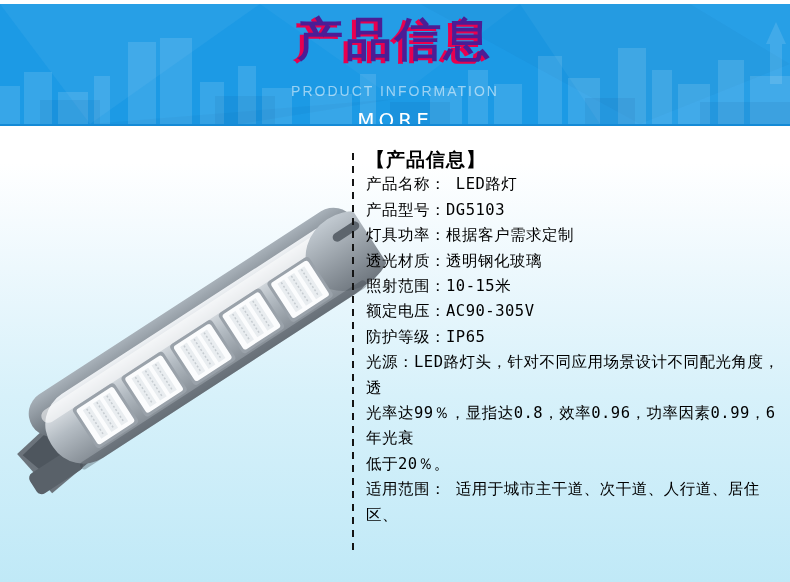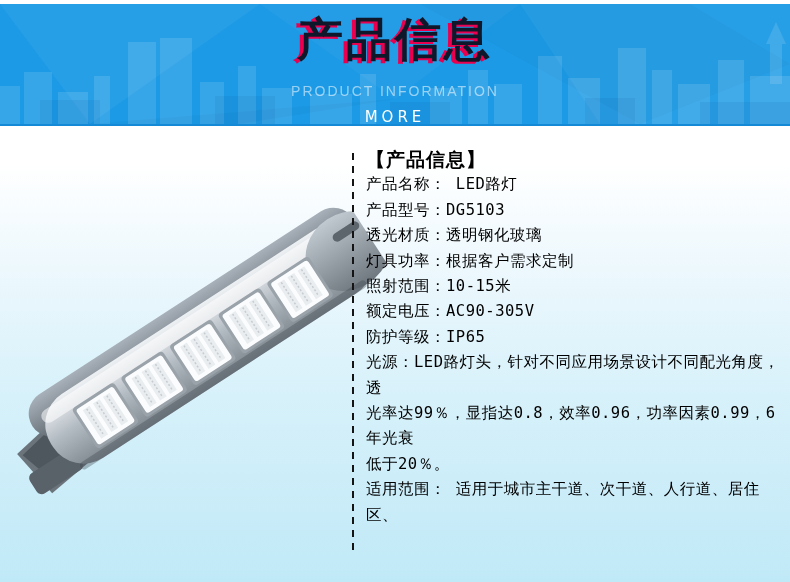--- a/index.html
+++ b/index.html
@@ -19,34 +19,34 @@
     overflow:hidden;
   }
   .banner .facets,.banner .skyline{
     position:absolute;left:0;top:0;width:790px;height:120px;pointer-events:none;
   }
   .banner-content{
     position:absolute;left:0;top:0;width:790px;text-align:center;
   }
   .banner-title{
     margin:10px 0 0 0;
-    font-size:46px;line-height:50px;font-weight:bold;color:#0f172a;
+    font-size:46px;line-height:50px;font-weight:bold;color:#4c1d95;
     letter-spacing:3px;
     text-shadow:-4px 2px 0 #e9004f;
     font-family:"Liberation Sans","DejaVu Sans",sans-serif;
   }
   .banner-subtitle{
     margin-top:17px;
     font-size:14px;line-height:20px;letter-spacing:2px;
     color:rgba(255,255,255,0.55);
     font-family:"Liberation Sans","DejaVu Sans",sans-serif;
   }
   .banner-more{
     margin-top:7px;
-    font-size:15px;letter-spacing:4px;color:#ffffff;
+    font-size:20px;letter-spacing:4px;color:#ffffff;
     cursor:pointer;
   }
   .banner-chevron{margin-top:2px;cursor:pointer;}
 
   
   .divider{
     position:absolute;left:352px;top:153px;width:2px;height:403px;
     background:repeating-linear-gradient(to bottom,#141414 0 7px,transparent 7px 13px);
   }
   .specs{
@@ -218,22 +218,22 @@
       <rect x="52" y="104" width="340" height="8" rx="4" fill="rgba(60,68,76,0.35)"></rect>
     </svg>
   </div>
 
   <div class="divider"></div>
 
   <div class="specs">
     <div class="spec-header">【产品信息】</div>
     <div class="spec-line">产品名称： LED路灯</div>
     <div class="spec-line">产品型号：DG5103</div>
+    <div class="spec-line">灯具功率：根据客户需求定制</div>
     <div class="spec-line">透光材质：透明钢化玻璃</div>
-    <div class="spec-line">灯具功率：根据客户需求定制</div>
     <div class="spec-line">照射范围：10-15米</div>
     <div class="spec-line">额定电压：AC90-305V</div>
     <div class="spec-line">防护等级：IP65</div>
     <div class="spec-line">光源：LED路灯头，针对不同应用场景设计不同配光角度，透</div>
     <div class="spec-line">光率达99％，显指达0.8，效率0.96，功率因素0.99，6年光衰</div>
     <div class="spec-line">低于20％。</div>
     <div class="spec-line">适用范围： 适用于城市主干道、次干道、人行道、居住区、</div>
 
   </div>
 

